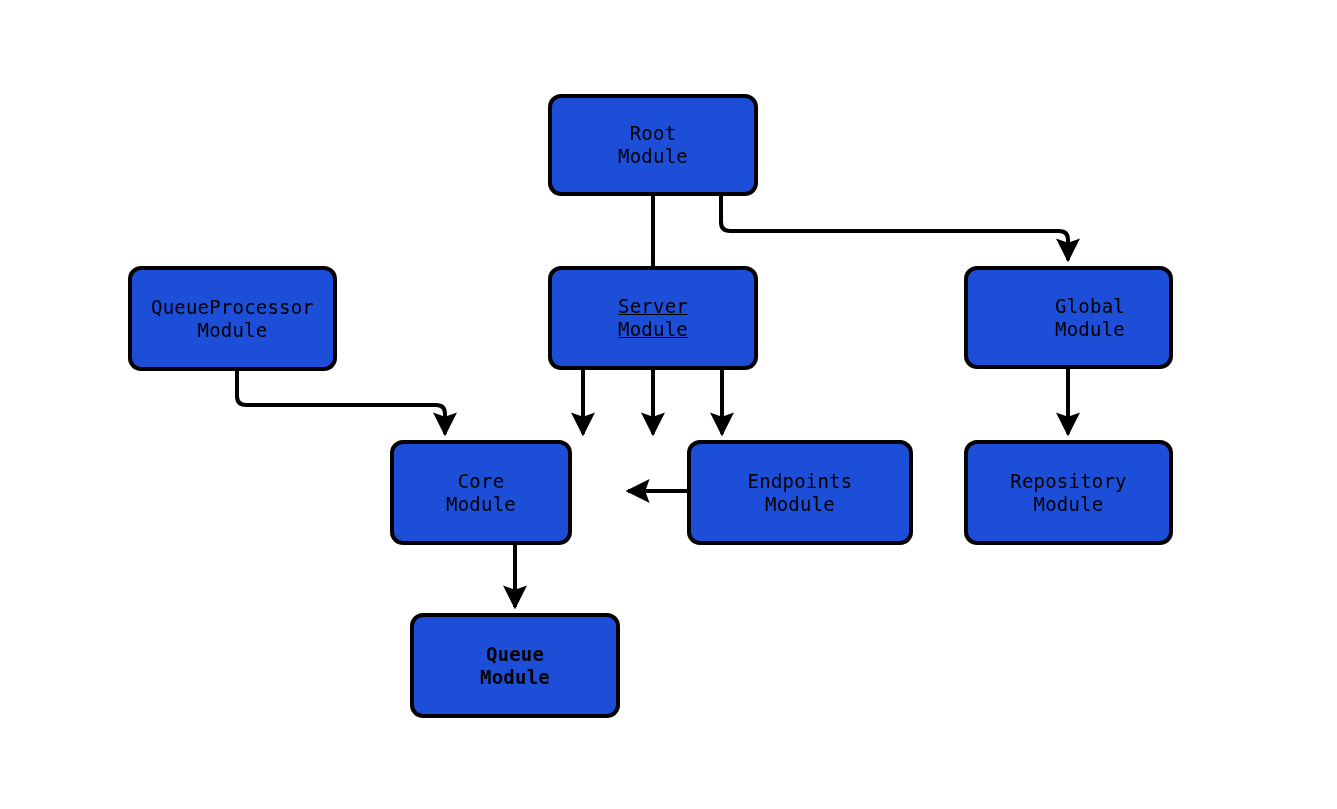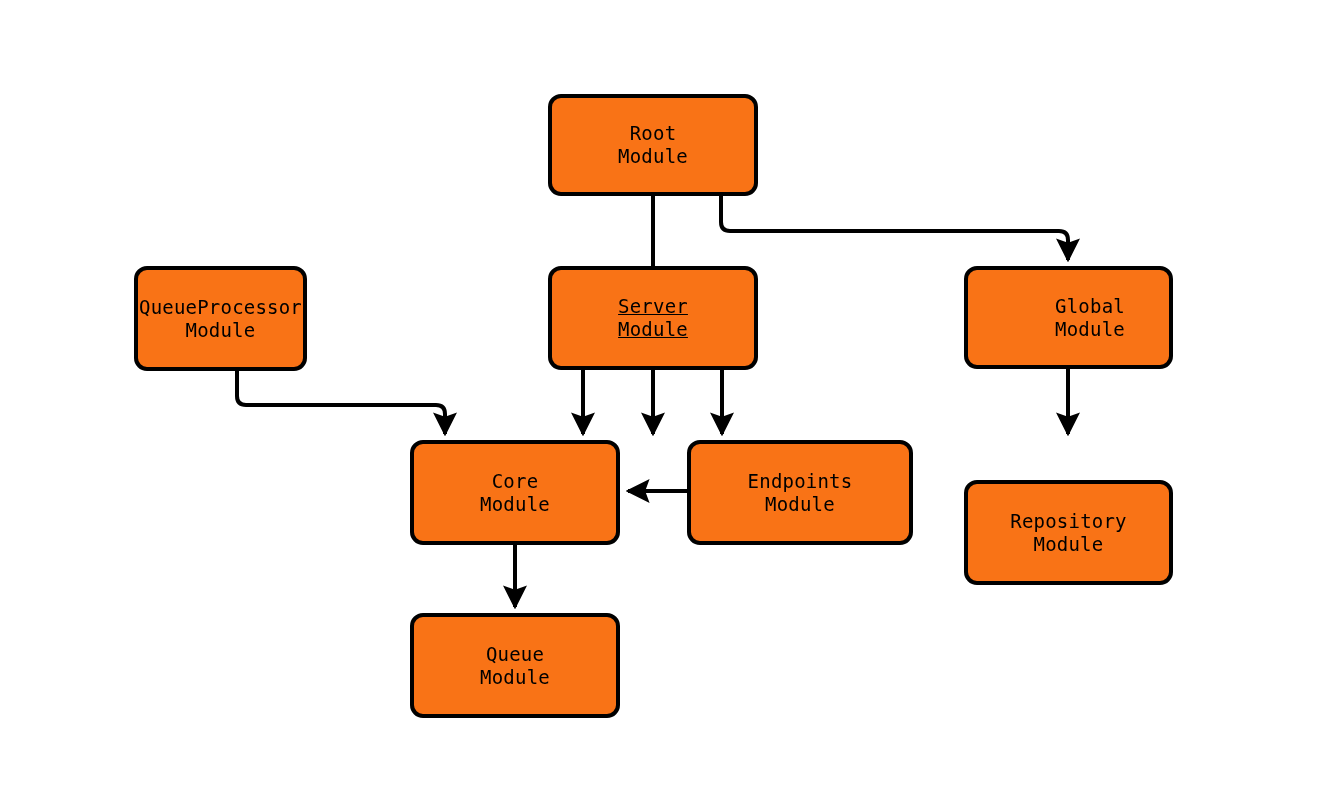--- a/index.html
+++ b/index.html
@@ -21,21 +21,21 @@
   #edge-layer {
     position: absolute;
     left: 0;
     top: 0;
     width: 1337px;
     height: 809px;
   }
   .node {
     position: absolute;
     box-sizing: border-box;
-    background: #f97316;
+    background: #1d4ed8;
     border: 4px solid #000000;
     border-radius: 13px;
     display: flex;
     align-items: center;
     justify-content: center;
     z-index: 2;
   }
   .node-label {
     font-family: "DejaVu Sans Mono", "Liberation Mono", monospace;
     font-size: 19px;
@@ -73,48 +73,48 @@
     <path d="M 1068 369 L 1068 434" fill="none" stroke="#000000" stroke-width="4" marker-end="url(#arrowhead)"></path>
 
     <path d="M 515 545 L 515 607" fill="none" stroke="#000000" stroke-width="4" marker-end="url(#arrowhead)"></path>
   </svg>
 
   <div class="node" style="left:548px; top:94px; width:210px; height:102px;">
     <div class="node-label">Root
 Module</div>
   </div>
 
-  <div class="node" style="left:134px; top:266px; width:173px; height:105px;">
+  <div class="node" style="left:128px; top:266px; width:209px; height:105px;">
     <div class="node-label">QueueProcessor
 Module</div>
   </div>
 
   <div class="node" style="left:548px; top:266px; width:210px; height:104px;text-decoration:underline;">
     <div class="node-label">Server
 Module</div>
   </div>
 
   <div class="node" style="left:964px; top:266px; width:209px; height:103px;padding-left:43px;">
     <div class="node-label">Global
 Module</div>
   </div>
 
-  <div class="node" style="left:410px; top:440px; width:210px; height:105px;">
+  <div class="node" style="left:390px; top:440px; width:182px; height:105px;">
     <div class="node-label">Core
 Module</div>
   </div>
 
   <div class="node" style="left:687px; top:440px; width:226px; height:105px;">
     <div class="node-label">Endpoints
 Module</div>
   </div>
 
-  <div class="node" style="left:964px; top:440px; width:209px; height:105px;margin-top:40px;">
+  <div class="node" style="left:964px; top:440px; width:209px; height:105px;">
     <div class="node-label">Repository
 Module</div>
   </div>
 
-  <div class="node" style="left:410px; top:613px; width:210px; height:105px;">
+  <div class="node" style="left:410px; top:613px; width:210px; height:105px;font-weight:bold;">
     <div class="node-label">Queue
 Module</div>
   </div>
 
 </div>
 
 </body></html>

